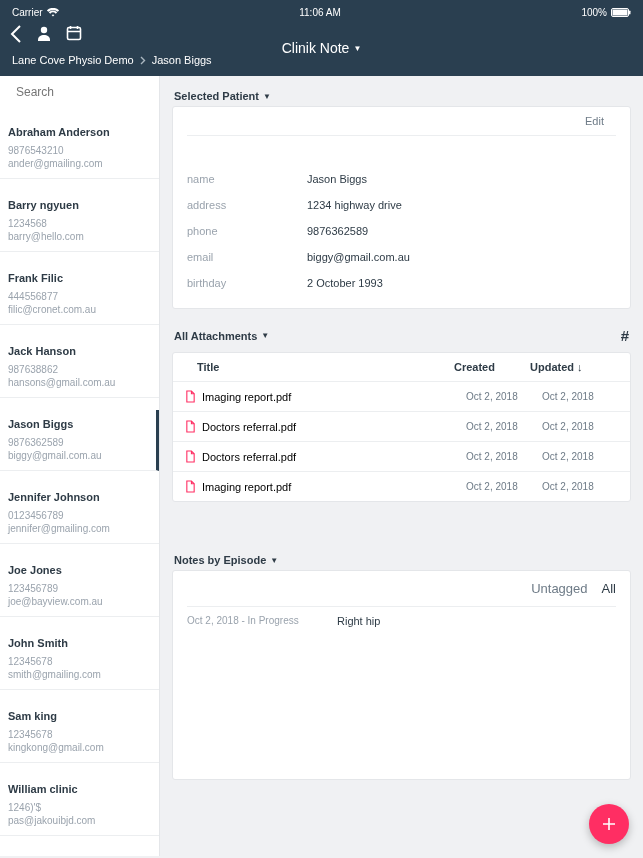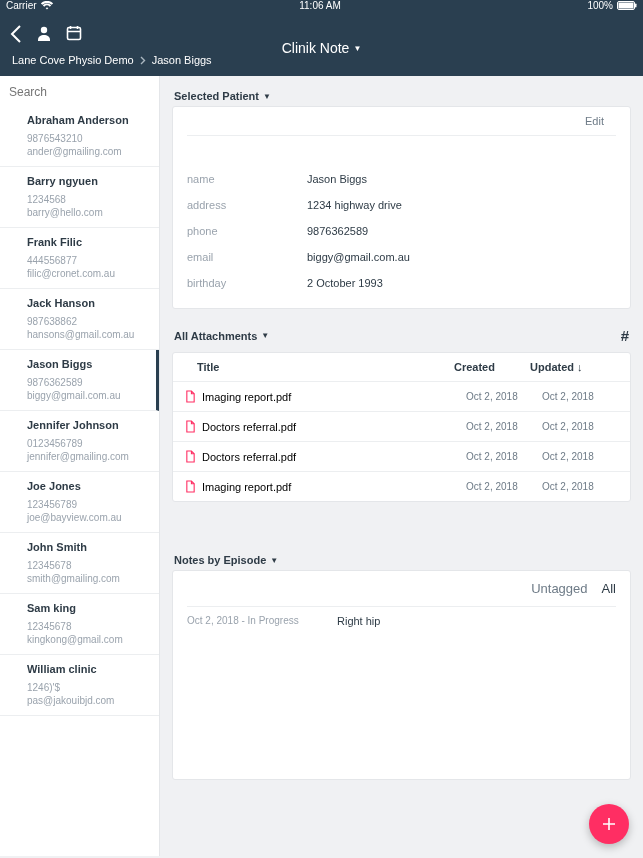--- a/index.html
+++ b/index.html
@@ -1,29 +1,29 @@
 <!DOCTYPE html>
 <html><head>
 <meta charset="utf-8">
 <style>
 * { box-sizing: border-box; margin: 0; padding: 0; }
 body { font-family: -apple-system, BlinkMacSystemFont, "Segoe UI", Helvetica, Arial, sans-serif; width: 643px; height: 858px; overflow: hidden; background: #f0f1f3; }
-.status-bar { height: 18px; background: #2a3f50; color: #fff; display: flex; align-items: flex-start; justify-content: space-between; font-size: 10px; padding: 0 6px; gap: 28px; }
+.status-bar { height: 18px; background: #2a3f50; color: #fff; display: flex; align-items: flex-end; justify-content: space-between; font-size: 10px; padding: 0 12px; gap: 28px; }
 .status-left, .status-right { display: flex; align-items: center; gap: 4px; }
 .header { background: #2a3f50; color: #fff; }
 .header-top { display: flex; align-items: center; padding: 6px 10px; position: relative; height: 32px; }
 .header-title { position: absolute; left: 50%; transform: translateX(-50%); font-size: 14px; display: flex; align-items: center; gap: 4px; margin-top: 28px; }
 .header-icons { display: flex; gap: 14px; }
 .breadcrumb { padding: 4px 12px 10px 12px; font-size: 11px; display: flex; gap: 6px; align-items: center; }
 .content { display: flex; height: calc(100% - 18px - 32px - 28px); }
 .sidebar { width: 160px; background: #fff; border-right: 1px solid #e4e6e9; display: flex; flex-direction: column; }
-.search-wrap { padding: 6px 9px; }
+.search-wrap { padding: 6px 16px; }
 .search-input { border: none; font-size: 12px; color: #aab0b8; width: 100%; outline: none; }
 .patient-list { overflow-y: auto; flex: 1; }
-.patient-item { padding: 8px 27px; border-bottom: 1px solid #eceef0; }
+.patient-item { padding: 8px 8px; border-bottom: 1px solid #eceef0; margin-top: 12px; }
 .patient-item.selected { border-right: 3px solid #2a3f50; }
 .patient-name { font-size: 11px; font-weight: 600; color: #2e3b46; margin-bottom: 6px; }
 .patient-phone, .patient-email { font-size: 10px; color: #9aa3ad; line-height: 1.3; }
 .main { flex: 1; padding: 10px 12px; overflow-y: auto; position: relative; }
 .section-header { font-size: 11px; font-weight: 600; color: #2e3b46; display: flex; align-items: center; gap: 4px; padding: 4px 2px 4px 2px; }
 .card { background: #fff; border: 1px solid #e4e6e9; border-radius: 3px; margin-bottom: 14px; position: relative; }
 .card-edit { position: absolute; top: 8px; right: 26px; font-size: 11px; color: #6e7b87; }
 .detail-body { padding: 26px 14px 12px 14px; }
 .detail-row { display: flex; padding: 7px 0; font-size: 11px; }
 .detail-label { width: 120px; color: #9aa3ad; }

